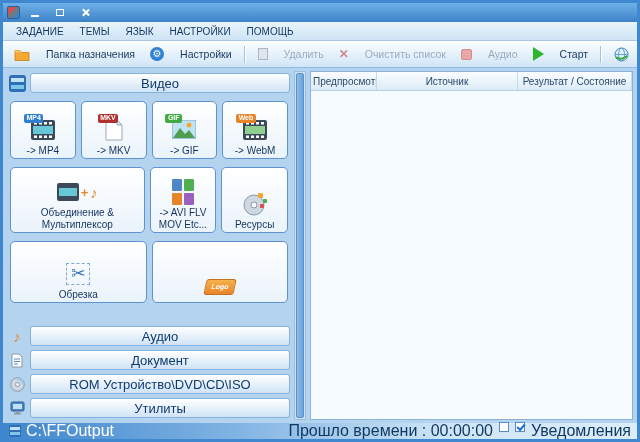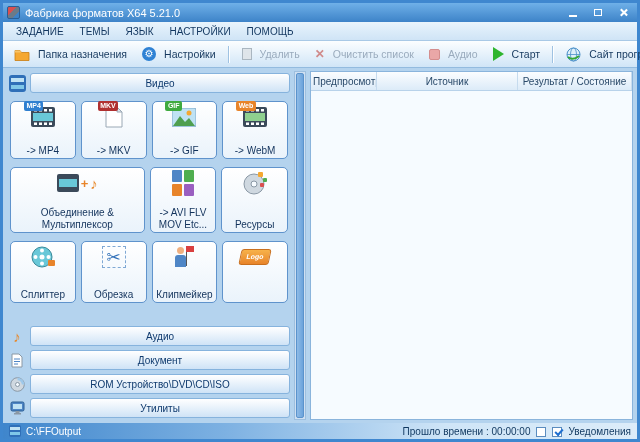--- a/index.html
+++ b/index.html
@@ -24,49 +24,49 @@
   
   .menubar{height:18px;flex:0 0 18px;background:linear-gradient(#e9f4fc,#cfe4f6);
            display:flex;align-items:center;gap:2px;padding:0 6px;font-size:10px;color:#12365f;
            border-bottom:1px solid #a9c9e6;}
   .menu-item{padding:1px 7px;border-radius:2px;text-align:right;}
 
   
   .toolbar{height:26px;flex:0 0 26px;background:linear-gradient(#fcfeff,#d0e5f7);
            display:flex;align-items:center;padding:0 5px;gap:3px;font-size:10.5px;color:#16395f;
            border-bottom:1px solid #93bbdf;}
-  .tb-btn{display:flex;align-items:center;gap:8px;padding:2px 6px;border-radius:3px;white-space:nowrap;}
+  .tb-btn{display:flex;align-items:center;gap:16px;padding:2px 6px;border-radius:3px;white-space:nowrap;}
   .tb-btn.disabled{color:#9aabbd;align-items:center;}
   .tb-sep{width:1px;height:17px;background:#9fc2e2;border-right:1px solid #fff;margin:0 3px;flex:0 0 1px;}
   .ico-settings{width:14px;height:14px;border-radius:50%;background:#2f82d4;color:#fff;
                 display:flex;align-items:center;justify-content:center;font-size:10px;line-height:1;}
   .ico-delete{width:10px;height:12px;background:#dfe5ea;border:1px solid #aab6c0;box-sizing:border-box;}
   .ico-clear{color:#d08a8a;font-size:12px;font-weight:bold;line-height:1;}
   .ico-stop{width:11px;height:11px;border-radius:2px;background:#eaa7a7;border:1px solid #d48d8d;box-sizing:border-box;}
   .ico-start{width:0;height:0;border-left:11px solid #2eb52e;border-top:7px solid transparent;border-bottom:7px solid transparent;}
 
   
   .main{flex:1;display:flex;min-height:0;}
   .sidebar{width:298px;flex:0 0 298px;display:flex;padding:3px 0 3px 5px;min-height:0;}
   .sections{flex:1;display:flex;flex-direction:column;min-height:0;}
   .sec-row{display:flex;align-items:center;gap:4px;margin:2px 2px 2px 0;flex:0 0 20px;}
   .sec-ico{width:18px;height:18px;flex:0 0 18px;display:flex;align-items:center;justify-content:center;}
   .sec-bar{flex:1;height:20px;border:1px solid #86b3dd;border-radius:3px;box-sizing:border-box;
            background:linear-gradient(#ffffff,#cfe3f6);display:flex;align-items:center;justify-content:center;
-           font-size:10px;color:#0f3a6e;}
+           font-size:13px;color:#0f3a6e;}
   .vid-ico{width:17px;height:17px;border-radius:3px;background:#2f6fb8;position:relative;}
   .vid-ico::before{content:"";position:absolute;left:2px;right:2px;top:3px;height:4px;background:#bfe2f4;}
   .vid-ico::after{content:"";position:absolute;left:2px;right:2px;bottom:3px;height:4px;background:#7fc7e8;}
   .note-glyph{font-size:15px;color:#e8882a;font-weight:bold;line-height:1;}
 
   .grid{flex:1;padding:6px 4px 2px 2px;display:flex;flex-direction:column;min-height:0;}
   .grow{display:flex;gap:5px;}
   .grow1{height:58px;} .grow2{height:66px;margin-top:8px;} .grow3{height:62px;margin-top:8px;}
   .tool{flex:1;background:linear-gradient(#ffffff,#eaf3fb);border:1px solid #5f93cc;border-radius:5px;
-        display:flex;flex-direction:column;align-items:center;justify-content:space-between;gap:2px;
+        display:flex;flex-direction:column;align-items:center;justify-content:flex-end;gap:2px;
         font-size:10px;color:#13335c;text-align:center;padding:2px;box-sizing:border-box;line-height:1.15;}
   .tool.wide{flex:2.12;}
   .tool-ico{position:relative;height:26px;display:flex;align-items:center;justify-content:center;}
   .badge{position:absolute;top:-3px;left:-7px;font-size:7px;font-weight:bold;color:#fff;
          padding:0.5px 2.5px;border-radius:2px;line-height:1.25;}
   .b-mp4{background:#2f7fd0;} .b-mkv{background:#b03030;} .b-gif{background:#3faa3f;} .b-web{background:#e8842a;}
   .eraser{width:30px;height:16px;background:linear-gradient(#f7b24a,#e8842a);border-radius:3px;transform:skewX(-12deg);
           display:flex;align-items:center;justify-content:center;font-size:7px;font-weight:bold;color:#fff;border:1px solid #c96f1d;box-sizing:border-box;}
   .scissors{font-size:17px;color:#2f6fb8;line-height:1;}
   .cropbox{width:22px;height:20px;border:1px dashed #7fa8d4;display:flex;align-items:center;justify-content:center;}
@@ -92,39 +92,38 @@
   .fl-col{display:flex;align-items:center;justify-content:center;border-right:1px solid #c6dbee;
           overflow:hidden;white-space:nowrap;padding:0 2px;box-sizing:border-box;}
   .fl-col.preview{flex:0 0 66px;justify-content:flex-start;}
   .fl-col.source{flex:1;}
   .fl-col.result{flex:0 0 114px;}
   .fl-body{flex:1;background:#f6fbff;}
 
   
   .statusbar{height:16px;flex:0 0 16px;display:flex;align-items:center;gap:5px;padding:0 6px;
              background:linear-gradient(90deg,#3f86cc,#7db1e2 35%,#cfe5f7 70%,#dcecf9);
-             font-size:10px;color:#0f375f;}
+             font-size:16px;color:#0f375f;}
   .sb-path{color:#ffffff;white-space:nowrap;}
-  .sb-right{margin-left:auto;display:flex;align-items:flex-end;gap:6px;white-space:nowrap;}
+  .sb-right{margin-left:auto;display:flex;align-items:flex-start;gap:6px;white-space:nowrap;}
   .checkbox{width:10px;height:10px;background:#fff;border:1px solid #5a8cbf;box-sizing:border-box;position:relative;flex:0 0 10px;}
   .checkbox.checked::after{content:"";position:absolute;left:1.5px;top:1px;width:6px;height:3px;
         border-left:2px solid #1f6fd0;border-bottom:2px solid #1f6fd0;transform:rotate(-48deg);}
   .sb-film{width:12px;height:12px;border-radius:2px;background:#2f6fb8;position:relative;flex:0 0 12px;}
   .sb-film::before{content:"";position:absolute;left:1px;right:1px;top:2px;height:3px;background:#bfe2f4;}
   .sb-film::after{content:"";position:absolute;left:1px;right:1px;bottom:2px;height:3px;background:#7fc7e8;}
   svg{display:block;}
 </style>
 </head>
 <body>
 
 <div class="window">
 
   <div class="titlebar">
     <span class="app-ico"></span>
-    <span class="win-title">Фабрика форматов X64 5.21.0</span>
     <span class="winctl">
         <span class="glyph-min"></span>
       </span>
     <span class="winctl">
         <span class="glyph-max"></span>
       </span>
     <span class="winctl">
         <span class="glyph-close"></span>
       </span>
   </div>
@@ -288,50 +287,25 @@
                     <rect x="18" y="12" width="4" height="4" rx="1" fill="#d94f4f"></rect>
                   </svg>
               </span>
               <span>Ресурсы</span>
             </div>
           </div>
 
           <div class="grow grow3">
             <div class="tool">
               <span class="tool-ico">
-                <svg width="24" height="24" viewBox="0 0 24 24">
-                    <circle cx="11" cy="12" r="10" fill="#69c8d8" stroke="#3b8a9a"></circle>
-                    <circle cx="11" cy="12" r="2.5" fill="#fff"></circle>
-                    <circle cx="11" cy="5.5" r="2" fill="#fff"></circle>
-                    <circle cx="11" cy="18.5" r="2" fill="#fff"></circle>
-                    <circle cx="4.5" cy="12" r="2" fill="#fff"></circle>
-                    <circle cx="17.5" cy="12" r="2" fill="#fff"></circle>
-                    <rect x="17" y="15" width="7" height="6" rx="1" fill="#e8842a"></rect>
-                  </svg>
-              </span>
-              <span>Сплиттер</span>
-            </div>
-            <div class="tool">
-              <span class="tool-ico">
                 <span class="cropbox">
                     <span class="scissors">✂</span>
                   </span>
               </span>
               <span>Обрезка</span>
-            </div>
-            <div class="tool">
-              <span class="tool-ico">
-                <span class="clip-person">
-                    <span class="pole"></span>
-                    <span class="flag"></span>
-                    <span class="head"></span>
-                    <span class="body"></span>
-                  </span>
-              </span>
-              <span>Клипмейкер</span>
             </div>
             <div class="tool">
               <span class="tool-ico">
                 <span class="eraser">Logo</span>
               </span>
             </div>
           </div>
         </div>
 
         <div class="sec-row">

